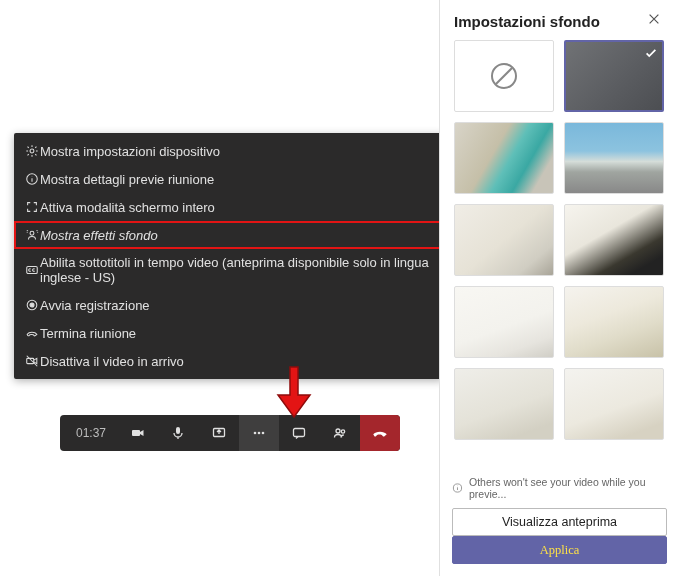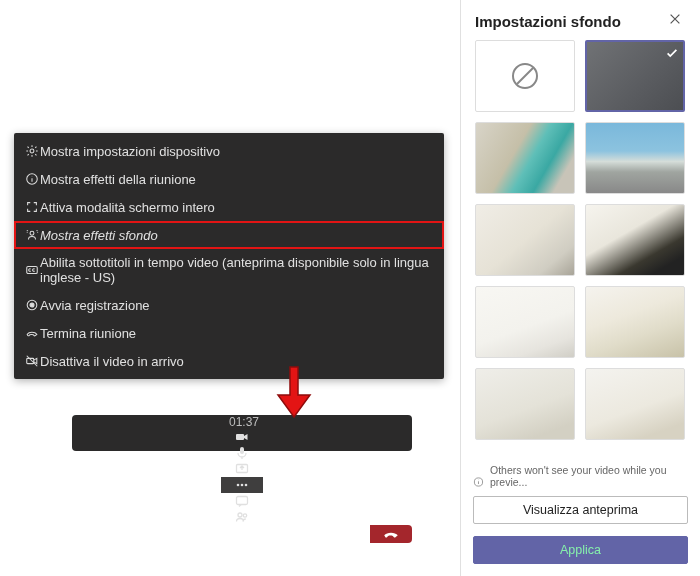--- a/index.html
+++ b/index.html
@@ -50,30 +50,29 @@
     height: 16px;
     flex-shrink: 0;
     display: flex;
     align-items: center;
     justify-content: center;
   }
 
   
   .meeting-toolbar {
     position: absolute;
-    left: 72px;
+    left: 60px;
     top: 415px;
     width: 340px;
     height: 36px;
     background: #2b2a2a;
     border-radius: 4px;
     display: flex;
     align-items: center;
     color: #e0e0e0;
-    flex-direction: column;
   }
   .tb-time {
     font-size: 12px;
     color: #bdbdbd;
     padding: 0 12px 0 16px;
   }
   .tb-btn {
     width: 42px;
     height: 36px;
     display: flex;
@@ -92,21 +91,21 @@
   .arrow {
     position: absolute;
     left: 274px;
     top: 365px;
     pointer-events: none;
   }
 
   
   .right-panel {
     position: absolute;
-    left: 460px;
+    left: 439px;
     top: 0;
     width: 240px;
     height: 576px;
     border-left: 1px solid #e0e0e0;
     display: flex;
     flex-direction: column;
     background: #fff;
   }
   .panel-header {
     display: flex;
@@ -160,42 +159,43 @@
     position: absolute;
     top: 4px;
     right: 4px;
     color: #fff;
   }
   .panel-footer {
     padding: 8px 12px 12px 12px;
   }
   .note-row {
     display: flex;
-    align-items: flex-end;
+    align-items: center;
     gap: 6px;
     font-size: 10.5px;
     color: #666;
     margin-bottom: 8px;
   }
   .btn {
     width: 100%;
     height: 28px;
     font-size: 12.5px;
     border-radius: 2px;
     cursor: pointer;
-    margin-bottom: 12px;
+    margin-bottom: 0;
     border: 1px solid #bbb;
     background: #fff;
     color: #222;
   }
   .btn.primary {
     background: #6264a7;
     border-color: #6264a7;
-    color: #86efac;
+    color: #fde047;
     margin-bottom: 0;
+    font-family: Liberation Serif, serif;
   }
 
   
   .bg-blur { background: linear-gradient(135deg,#707275 0%,#5a5c60 60%,#4c4e52 100%); }
   .bg-1 { background: linear-gradient(120deg,#d8d4c8 0%,#c5bfa8 40%,#5fbfb8 55%,#3aa8a3 70%,#c8c4b8 85%); }
   .bg-2 { background: linear-gradient(180deg,#7ab8db 0%,#8cc3df 40%,#d5ddd9 55%,#a0a5a0 70%,#888 100%); }
   .bg-3 { background: linear-gradient(140deg,#f0ede6 0%,#e6e2d6 50%,#d0cdc2 80%,#a8a498 100%); }
   .bg-4 { background: linear-gradient(150deg,#f6f4ee 0%,#e9e6dc 40%,#3a382f 70%,#222 85%); }
   .bg-5 { background: linear-gradient(160deg,#f8f7f3 0%,#f3f2ed 55%,#e6e4de 80%,#d0cec6 100%); }
   .bg-6 { background: linear-gradient(160deg,#f5f3ee 0%,#ede9dc 40%,#e0dcc9 65%,#c8c2a8 100%); }
@@ -217,21 +217,21 @@
       </span>
       <span>Mostra impostazioni dispositivo</span>
     </div>
     <div class="menu-item">
       <span class="mi-icon">
         <svg viewBox="0 0 16 16" width="14" height="14" fill="none" stroke="#ddd" stroke-width="1.2">
             <circle cx="8" cy="8" r="6"></circle>
             <path d="M8 7v4M8 4.8v.4"></path>
           </svg>
       </span>
-      <span>Mostra effetti della riunione</span>
+      <span>Mostra dettagli previe riunione</span>
     </div>
     <div class="menu-item">
       <span class="mi-icon">
         <svg viewBox="0 0 16 16" width="14" height="14" fill="none" stroke="#ddd" stroke-width="1.2">
             <path d="M3 6V3h3M13 6V3h-3M3 10v3h3M13 10v3h-3"></path>
           </svg>
       </span>
       <span>Attiva modalità schermo intero</span>
     </div>
     <div class="menu-item highlight">

